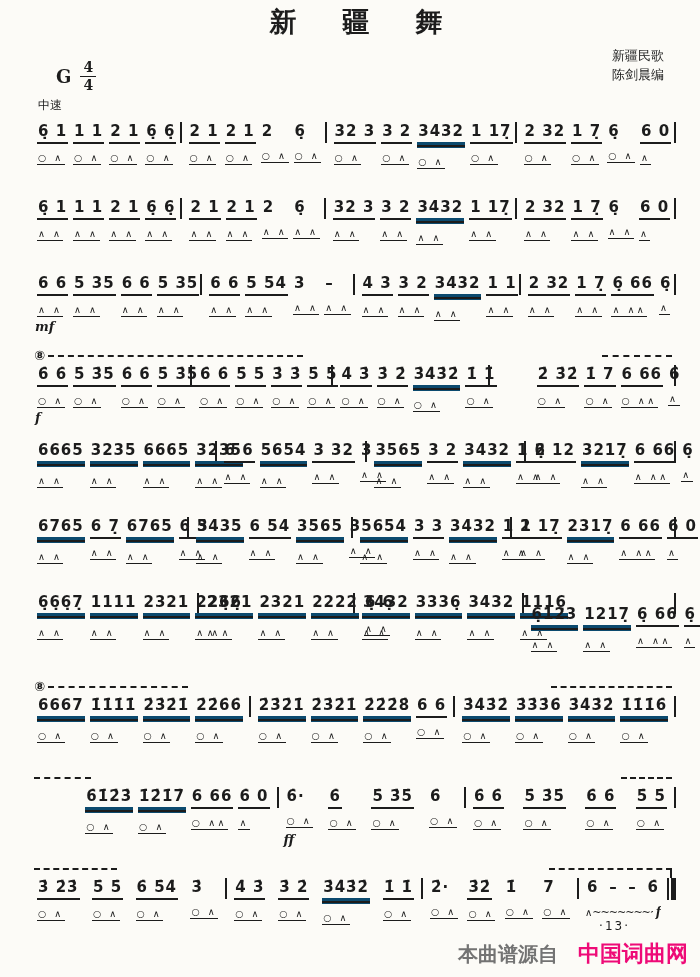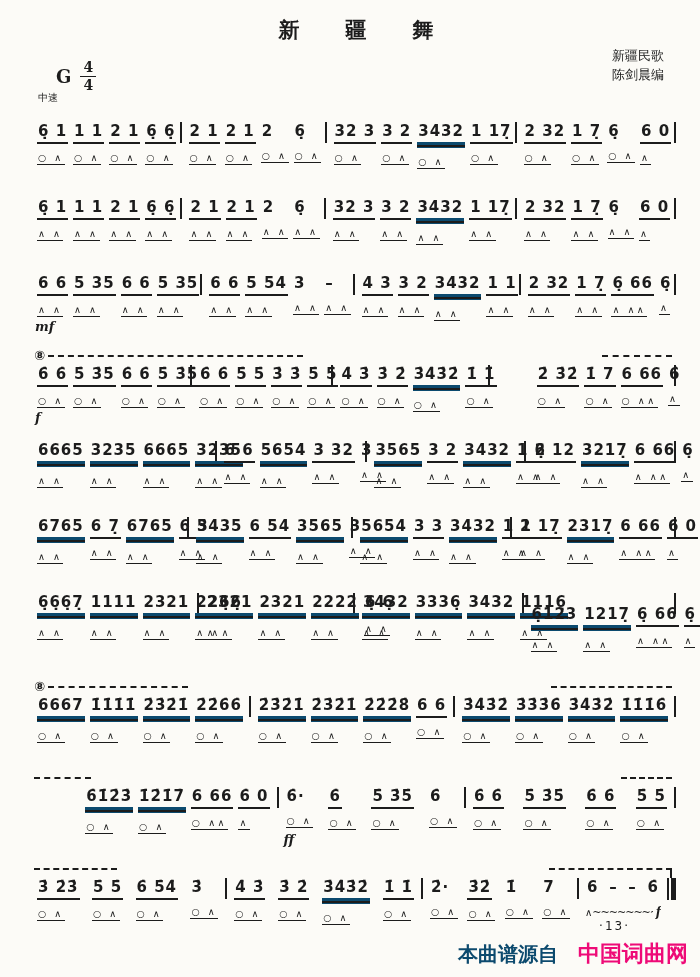--- a/index.html
+++ b/index.html
@@ -1,26 +1,26 @@
 <!DOCTYPE html>
 <html><head>
 <meta charset="utf-8">
 <style>
   html,body{margin:0;padding:0;background:#e8e6e0;}
   .page{position:relative;width:700px;height:977px;background:#fcfbf7;color:#1c1c1c;
         font-family:"DejaVu Sans",sans-serif;overflow:hidden;box-sizing:border-box;}
-  .title{position:absolute;top:16px;left:0;right:0;text-align:center;font-size:21px;font-weight:bold;
+  .title{position:absolute;top:4px;left:0;right:0;text-align:center;font-size:27px;font-weight:bold;
          letter-spacing:46px;padding-left:58px;font-family:"DejaVu Serif",serif;}
   .credits{position:absolute;top:46px;right:36px;font-size:13px;line-height:19px;text-align:left;}
   .keysig{position:absolute;top:60px;left:56px;display:flex;align-items:center;gap:9px;
           font-family:"DejaVu Serif",serif;font-weight:bold;font-size:18px;}
   .ts{display:inline-flex;flex-direction:column;align-items:center;line-height:1;font-size:14px;font-weight:bold;}
   .ts-num{border-bottom:1.6px solid #1c1c1c;padding:0 3px 1.5px;}
   .ts-den{padding-top:1.5px;}
-  .tempo{position:absolute;top:91px;left:38px;font-size:10px;}
+  .tempo{position:absolute;top:97px;left:38px;font-size:12px;}
   .score{position:absolute;top:122px;left:30px;right:24px;}
   .system{margin-bottom:29px;}
   .staff{display:flex;align-items:flex-start;}
   .measure{display:flex;justify-content:space-between;gap:5px;padding:0 7px;position:relative;min-width:0;}
   .beat{position:relative;}
   .note{font-weight:bold;font-size:15px;letter-spacing:1px;width:max-content;white-space:nowrap;
         padding:0 1px 2px;line-height:18px;}
   .u1{border-bottom:2px solid #1c1c1c;}
   .u2{border-bottom:6px solid #0c4a6e;position:relative;}
   .u2::after{content:"";position:absolute;left:0;right:0;bottom:-4.5px;border-bottom:2px solid #1c1c1c;}
@@ -36,21 +36,21 @@
   .ott-sym{font-size:13px;line-height:12px;margin-right:3px;font-weight:bold;}
   .ott-dash{border-top:2px dashed #1c1c1c;height:0;margin-top:5px;}
   .ott-dash.hook{height:8px;border-right:2.5px solid #1c1c1c;}
   .sp{flex:1;}
   .wavyrow{position:absolute;left:6px;right:6px;bottom:-1px;display:flex;align-items:baseline;
            font-size:10px;white-space:nowrap;overflow:hidden;}
   .wavy-line{flex:1;overflow:hidden;font-size:11px;letter-spacing:-1px;}
   .fital{font-family:"DejaVu Serif",serif;font-style:italic;font-weight:bold;font-size:12px;margin-left:3px;}
   .pagenum{position:absolute;right:70px;bottom:44px;font-size:12px;letter-spacing:2px;}
   .source{position:absolute;right:12px;bottom:8px;display:flex;align-items:baseline;gap:20px;font-weight:bold;}
-  .source-pre{font-size:20px;color:#0c4a6e;}
+  .source-pre{font-size:20px;color:#737373;}
   .source-brand{font-size:22px;}
 </style>
 </head>
 <body>
 
 <div class="page">
   <div class="title">新疆舞</div>
   <div class="credits">
     <div>新疆民歌</div>
     <div>陈剑晨编</div>

